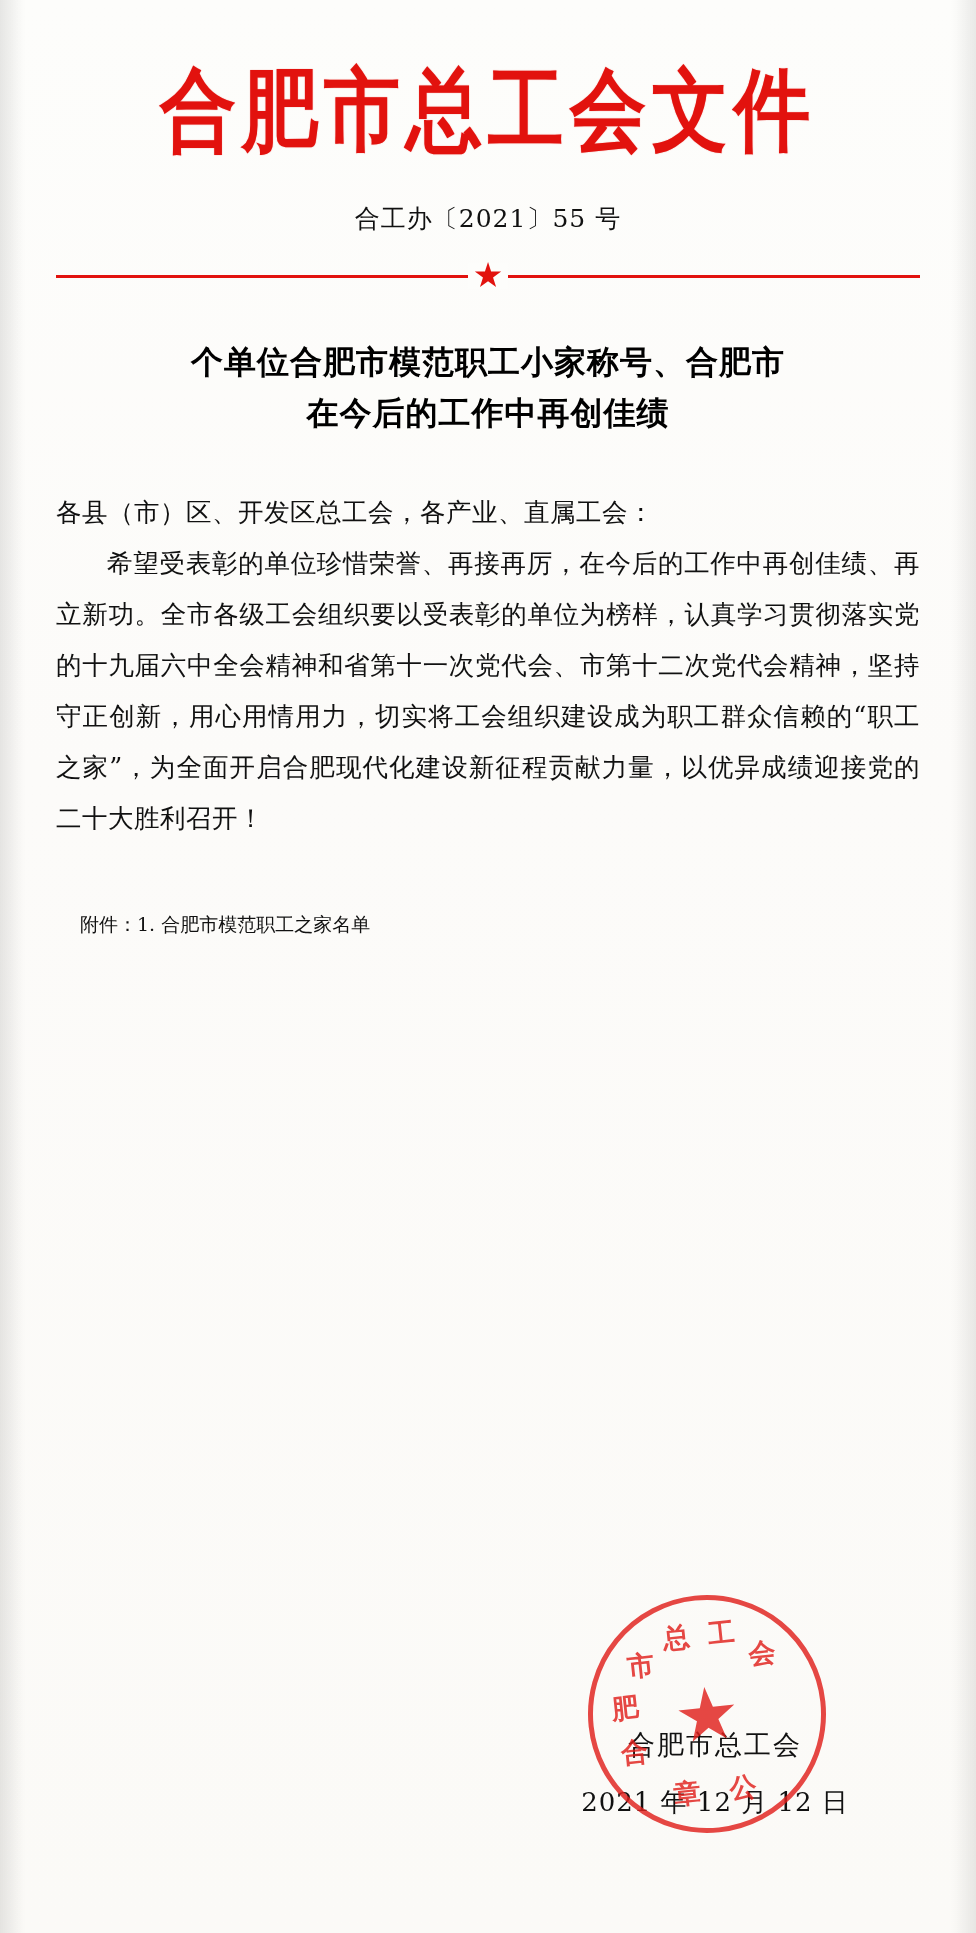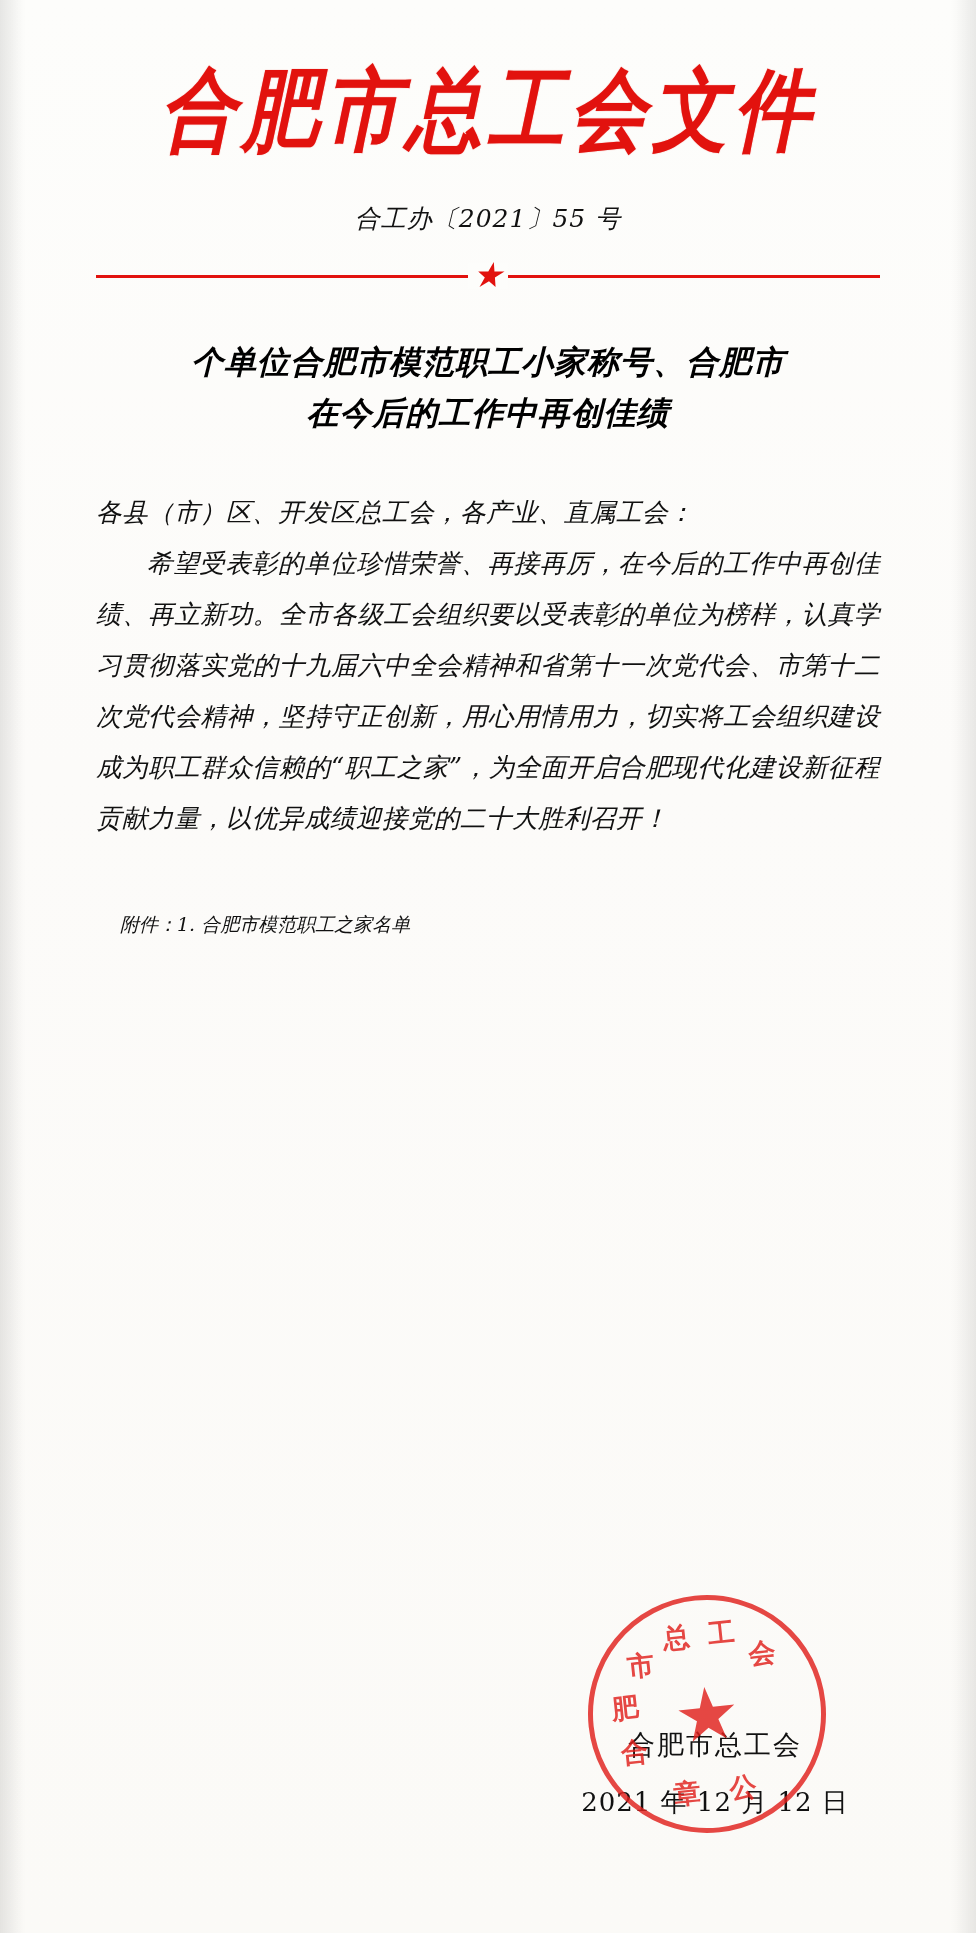--- a/index.html
+++ b/index.html
@@ -22,23 +22,22 @@
     inset: 0;
     background:
       linear-gradient(90deg, rgba(0,0,0,0.035) 0px, rgba(0,0,0,0.0) 22px),
       linear-gradient(270deg, rgba(0,0,0,0.03) 0px, rgba(0,0,0,0.0) 20px),
       linear-gradient(180deg, #fdfdfb 0%, #fcfbf9 40%, #fbfaf7 100%);
   }
 
   .doc-inner {
     position: absolute;
     left: 0; right: 0; top: 0; bottom: 0;
-    padding: 0 96px;
+    padding: 0 56px;
     box-sizing: border-box;
-    font-style: italic;
   }
 
   
   .masthead {
     text-align: center;
     margin-top: 62px;
   }
   .masthead-title {
     color: #e2120e;
     font-family: "DejaVu Serif", "Liberation Serif", serif;

